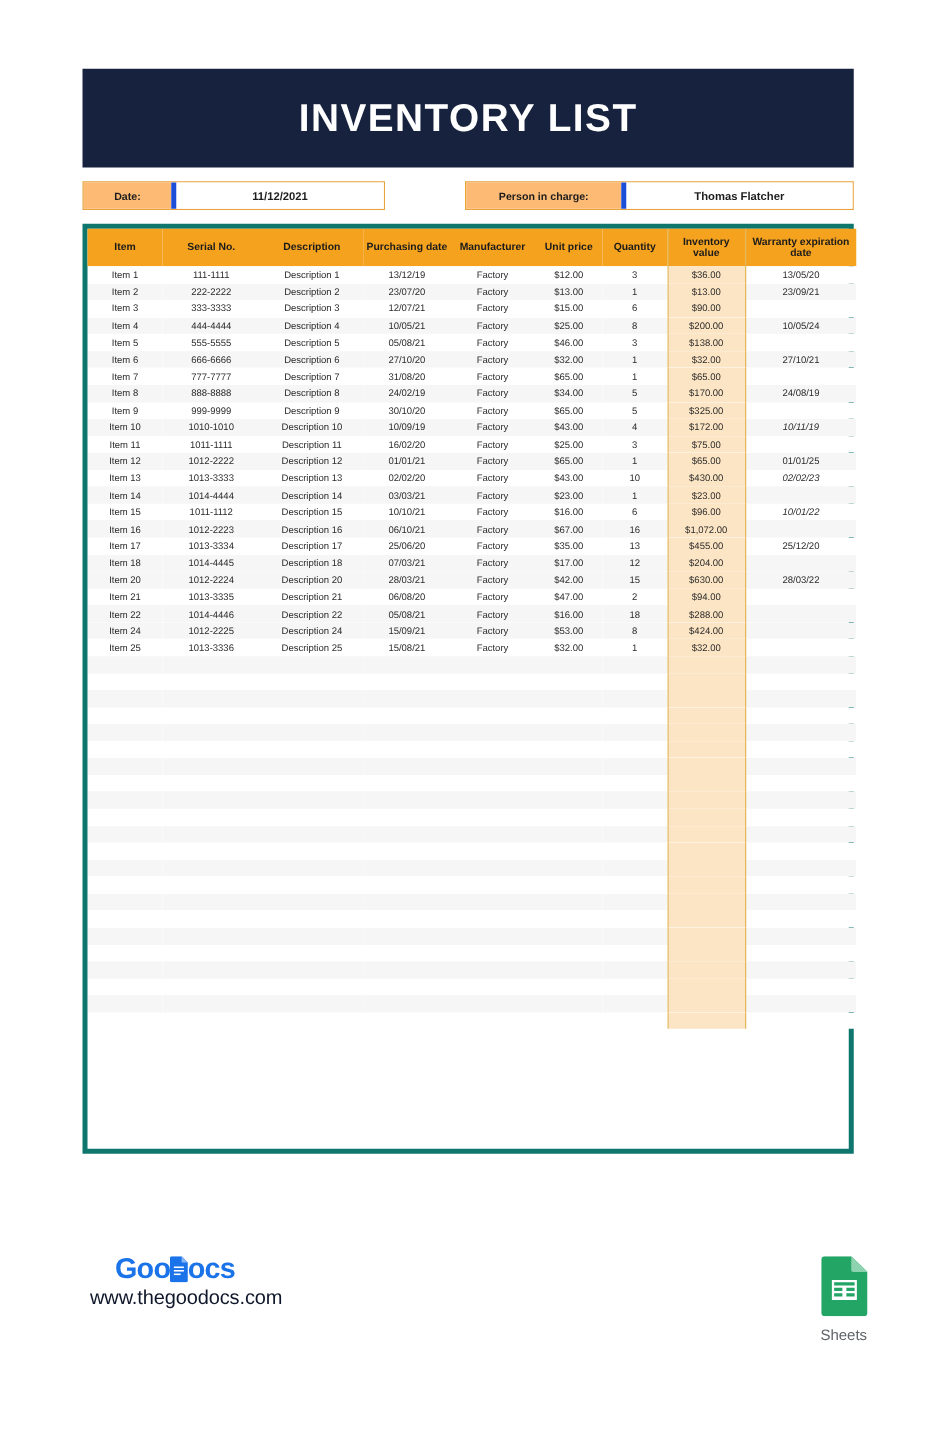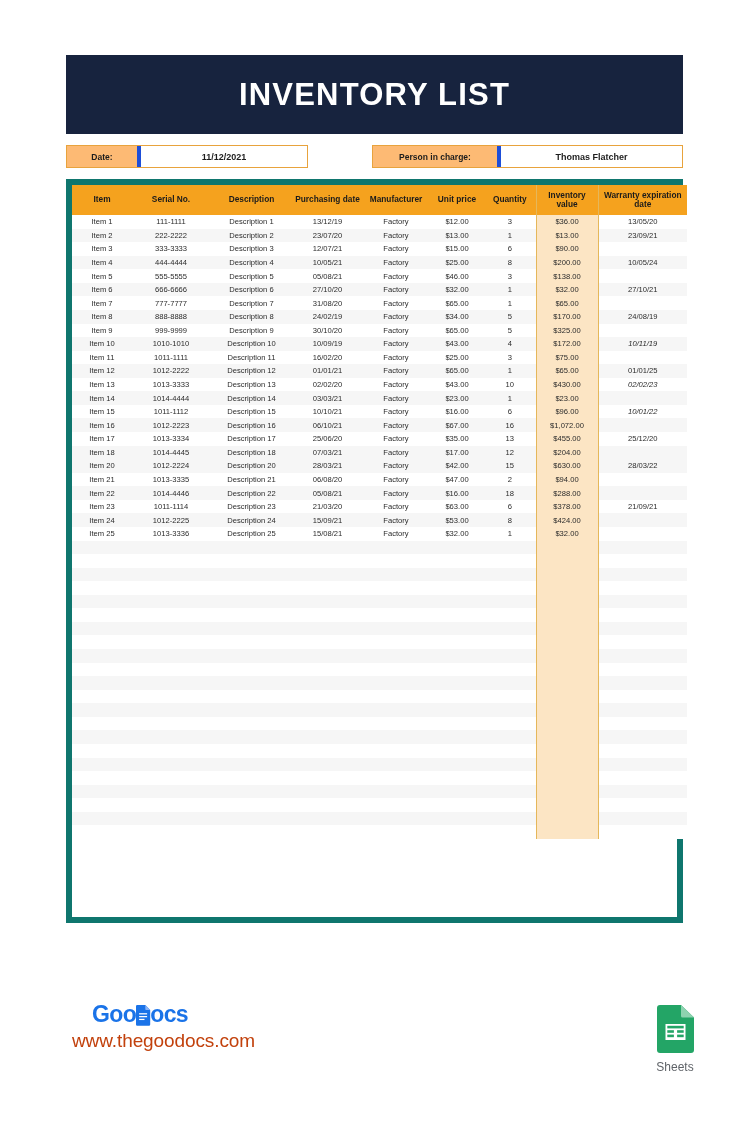--- a/index.html
+++ b/index.html
@@ -84,21 +84,21 @@
     border-left: 4px solid #1d4ed8;
   }
 
   
   .table-wrap {
     position: absolute;
     left: 66px;
     top: 179px;
     width: 617px;
     height: 744px;
-    border: 6px solid #0f766e;
+    border: 4px solid #0f766e;
     background: #ffffff;
   }
 
   table.inv {
     width: 100%;
     border-collapse: collapse;
     table-layout: fixed;
   }
 
   table.inv thead th {
@@ -184,22 +184,22 @@
     display: inline-block;
     width: 15px;
     height: 20px;
     position: relative;
     margin: 0 -1px 0 0;
     vertical-align: middle;
   }
   .brand-doc-glyph svg { display: block; }
   .brand-url {
     margin-top: 4px;
-    font-size: 19px;
-    color: #c2410c;
+    font-size: 16px;
+    color: #0f172a;
     letter-spacing: -0.1px;
   }
 
   .sheets-badge {
     position: absolute;
     left: 645px;
     top: 10px;
     width: 60px;
     text-align: center;
   }
@@ -481,31 +481,20 @@
             <td>Item 22</td>
             <td>1014-4446</td>
             <td>Description 22</td>
             <td>05/08/21</td>
             <td>Factory</td>
             <td>$16.00</td>
             <td>18</td>
             <td class="col-invval">$288.00</td>
             <td></td>
           </tr>
-          <tr class="even">
-            <td>Item 23</td>
-            <td>1011-1114</td>
-            <td>Description 23</td>
-            <td>21/03/20</td>
-            <td>Factory</td>
-            <td>$63.00</td>
-            <td>6</td>
-            <td class="col-invval">$378.00</td>
-            <td>21/09/21</td>
-          </tr>
           <tr class="odd">
             <td>Item 24</td>
             <td>1012-2225</td>
             <td>Description 24</td>
             <td>15/09/21</td>
             <td>Factory</td>
             <td>$53.00</td>
             <td>8</td>
             <td class="col-invval">$424.00</td>
             <td></td>

